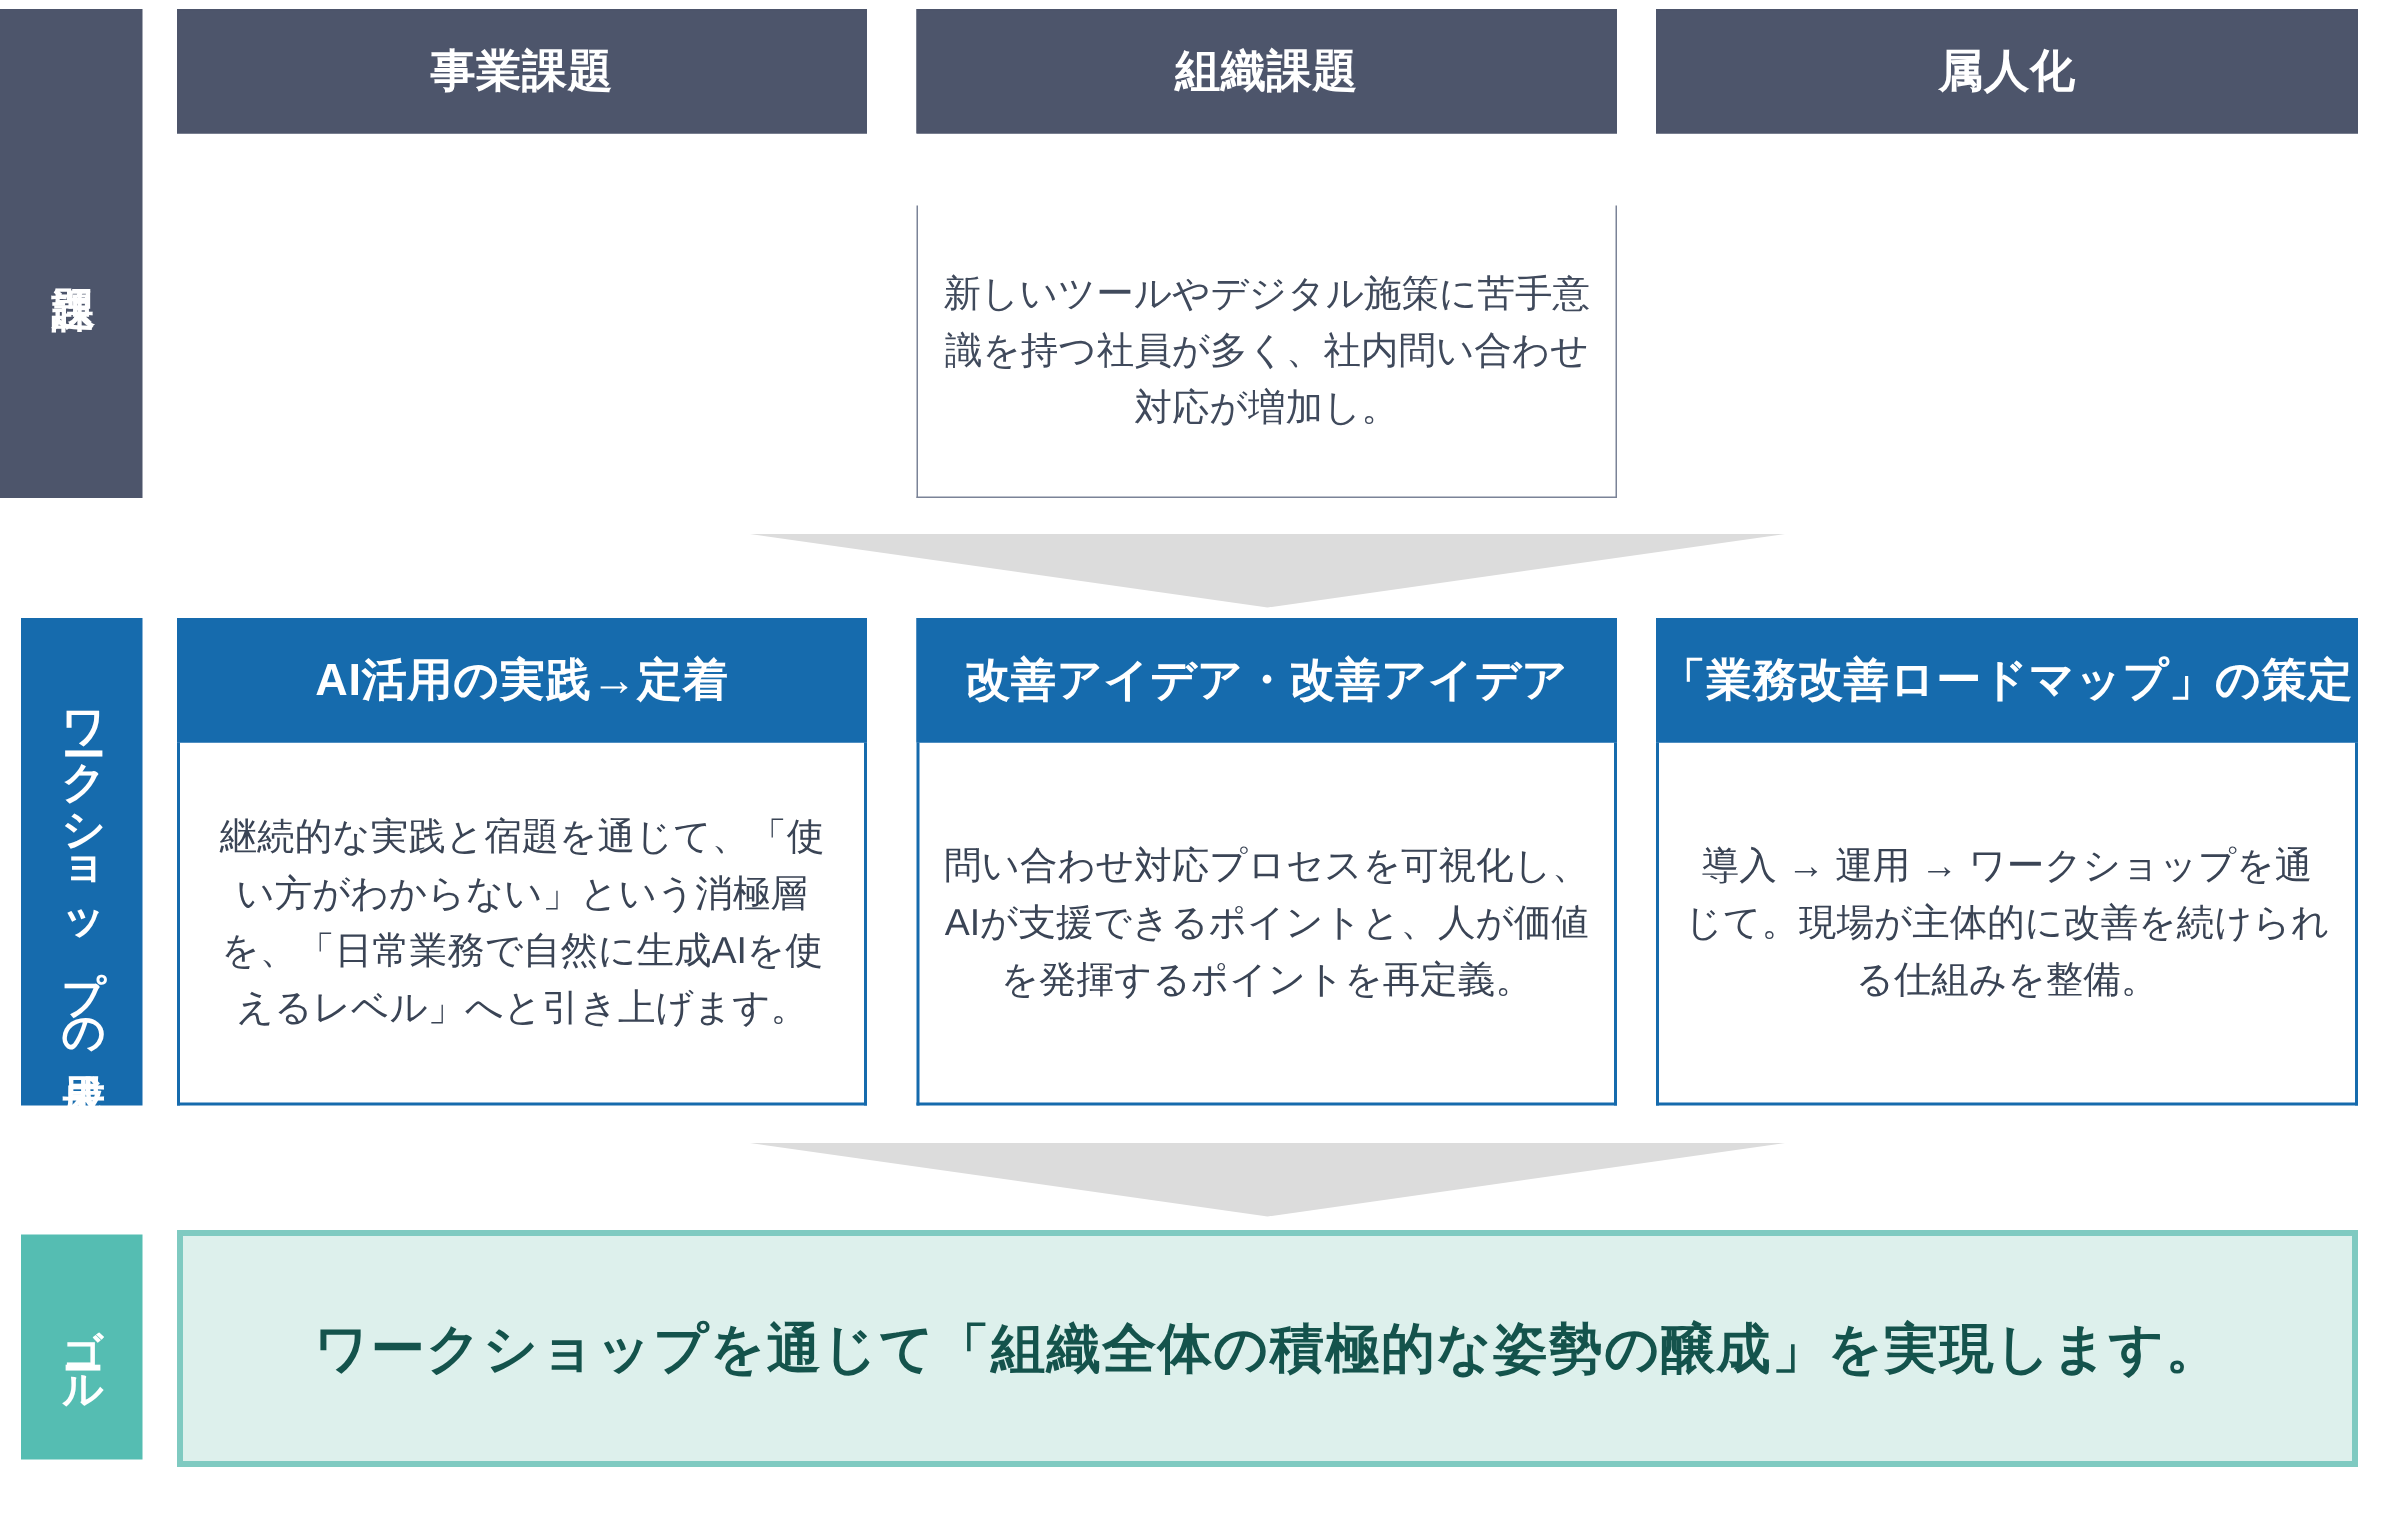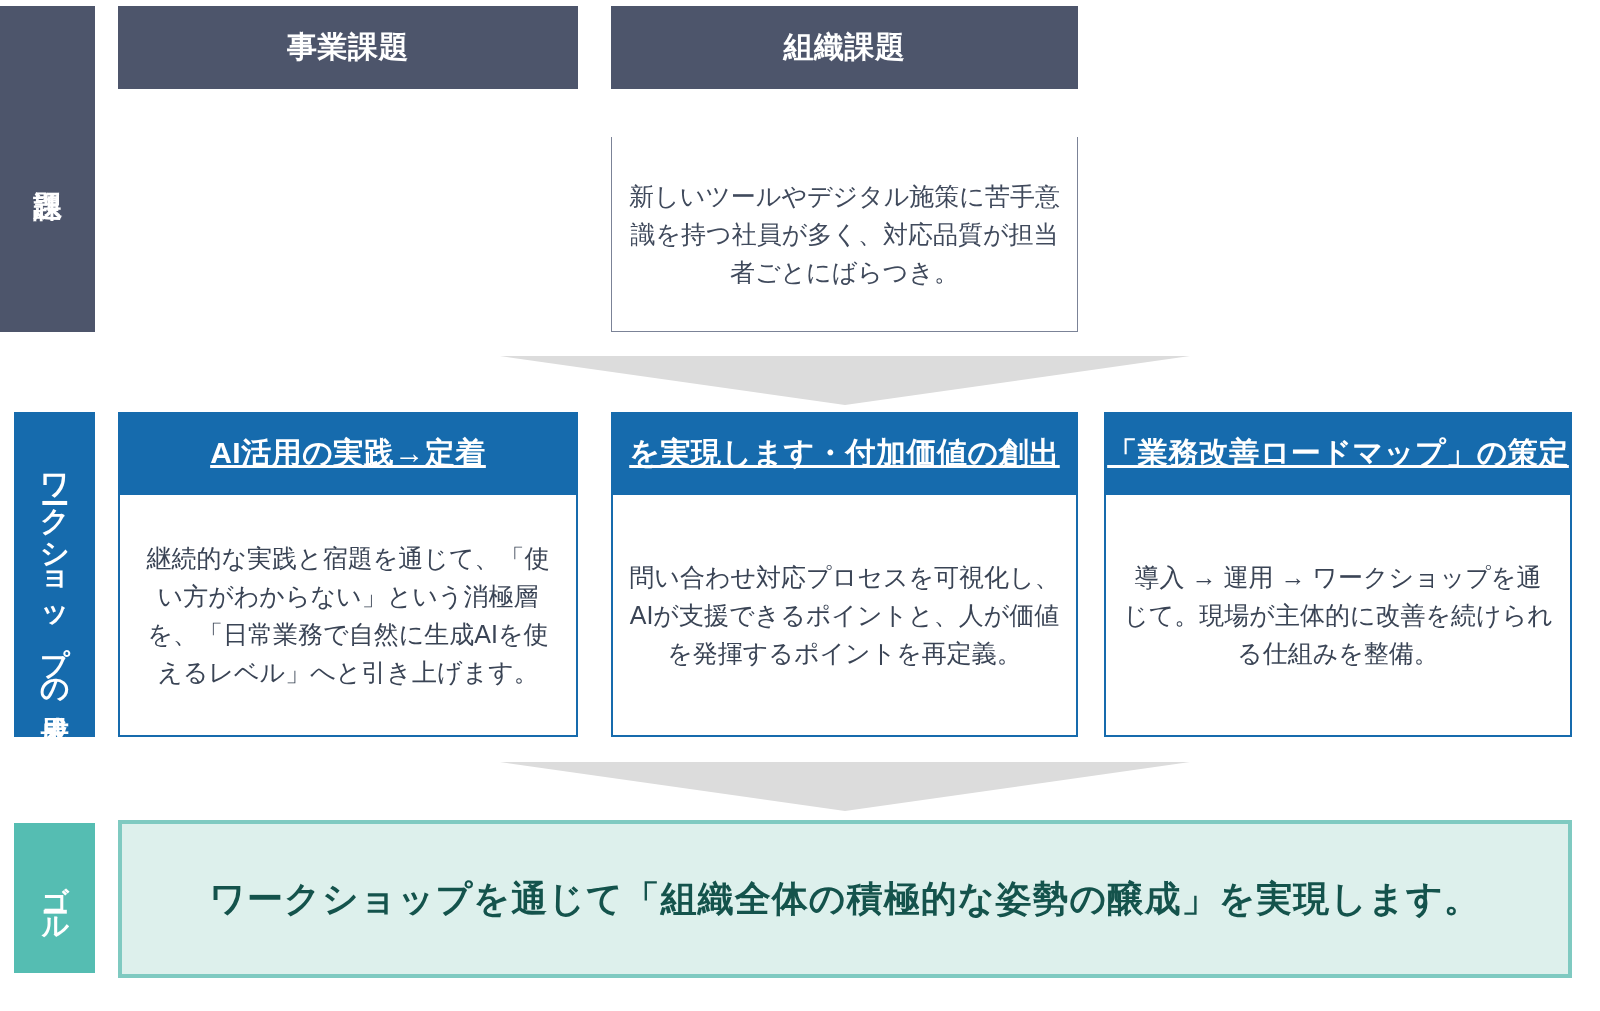--- a/index.html
+++ b/index.html
@@ -108,21 +108,20 @@
   }
   .issue .card-body {
     border: 1px solid #7b8397;
     border-top: none;
   }
 
   
   .outcome .card-head {
     background: #166bad;
     border: 1px solid #166bad;
-    text-decoration: underline;
   }
   .outcome .card-body {
     border: 2px solid #166bad;
     border-top: none;
   }
   .outcome .card-body { color: #3a4455; }
 
   
   .col-a { left: 118px;  width: 460px; }
   .col-b { left: 611px;  width: 467px; border-radius: 16px; }
@@ -173,39 +172,40 @@
   <div class="side-label side-issue">
     <span class="vtext">課題</span>
   </div>
 
   <div class="card issue col-a">
     <div class="card-head">事業課題</div>
   </div>
 
   <div class="card issue col-b">
     <div class="card-head">組織課題</div>
-    <div class="card-body">新しいツールやデジタル施策に苦手意識を持つ社員が多く、対応品質が担当者ごとにばらつき。</div>
+    <div class="card-body">新しいツールやデジタル施策に苦手意識を持つ社員が多く、社内問い合わせ対応が増加し。</div>
   </div>
 
   <div class="card issue col-c">
+    <div class="card-head">属人化</div>
   </div>
 
   <div class="arrow arrow-1"></div>
 
   <div class="side-label side-outcome">
     <span class="vtext">ワークショップの成果</span>
   </div>
 
   <div class="card outcome col-a">
     <div class="card-head">AI活用の実践→定着</div>
     <div class="card-body">継続的な実践と宿題を通じて、「使い方がわからない」という消極層を、「日常業務で自然に生成AIを使えるレベル」へと引き上げます。</div>
   </div>
 
   <div class="card outcome col-b">
-    <div class="card-head">を実現します・付加価値の創出</div>
+    <div class="card-head">改善アイデア・改善アイデア</div>
     <div class="card-body">問い合わせ対応プロセスを可視化し、AIが支援できるポイントと、人が価値を発揮するポイントを再定義。</div>
   </div>
 
   <div class="card outcome col-c">
     <div class="card-head">「業務改善ロードマップ」の策定</div>
     <div class="card-body">導入 → 運用 → ワークショップを通じて。現場が主体的に改善を続けられる仕組みを整備。</div>
   </div>
 
   <div class="arrow arrow-2"></div>
 

